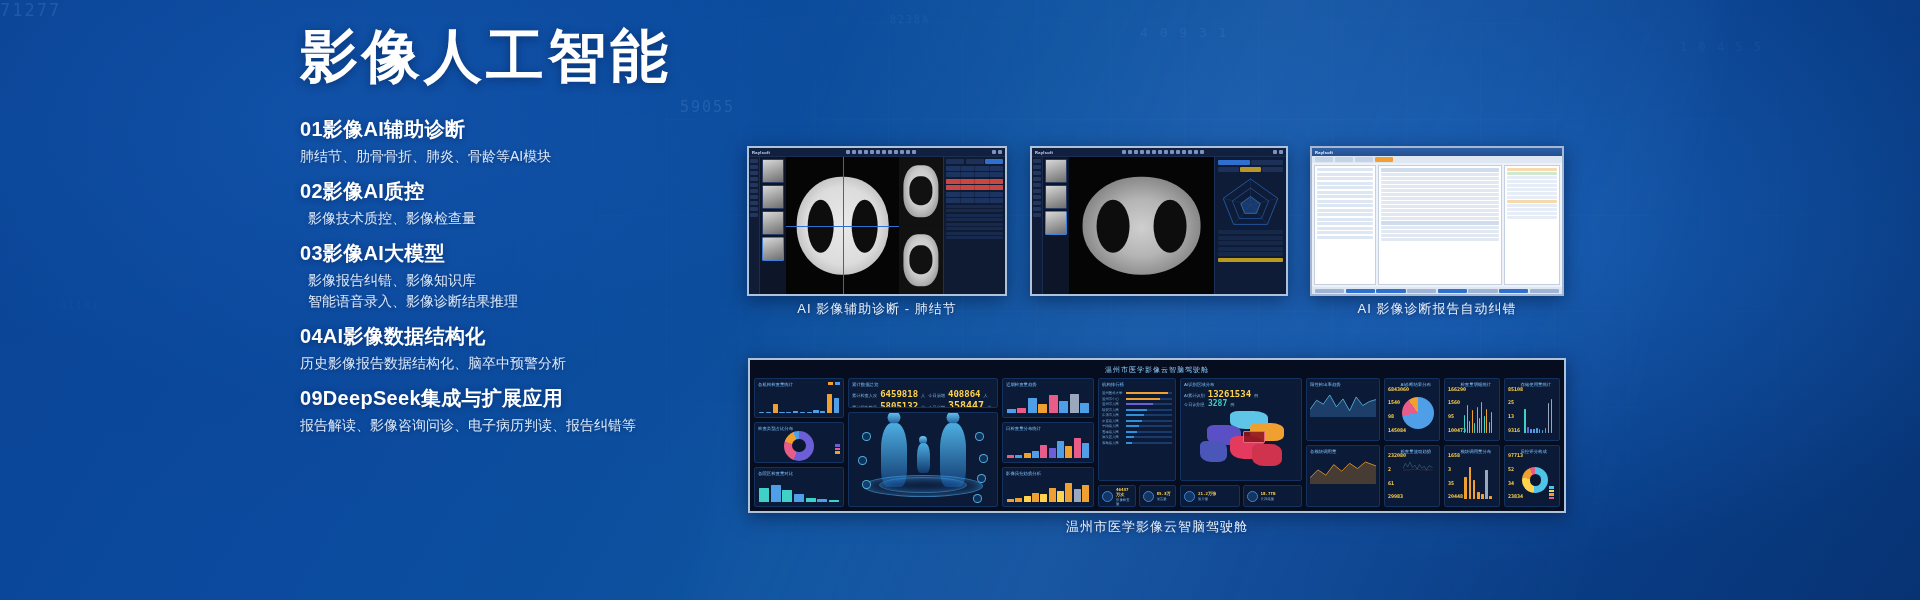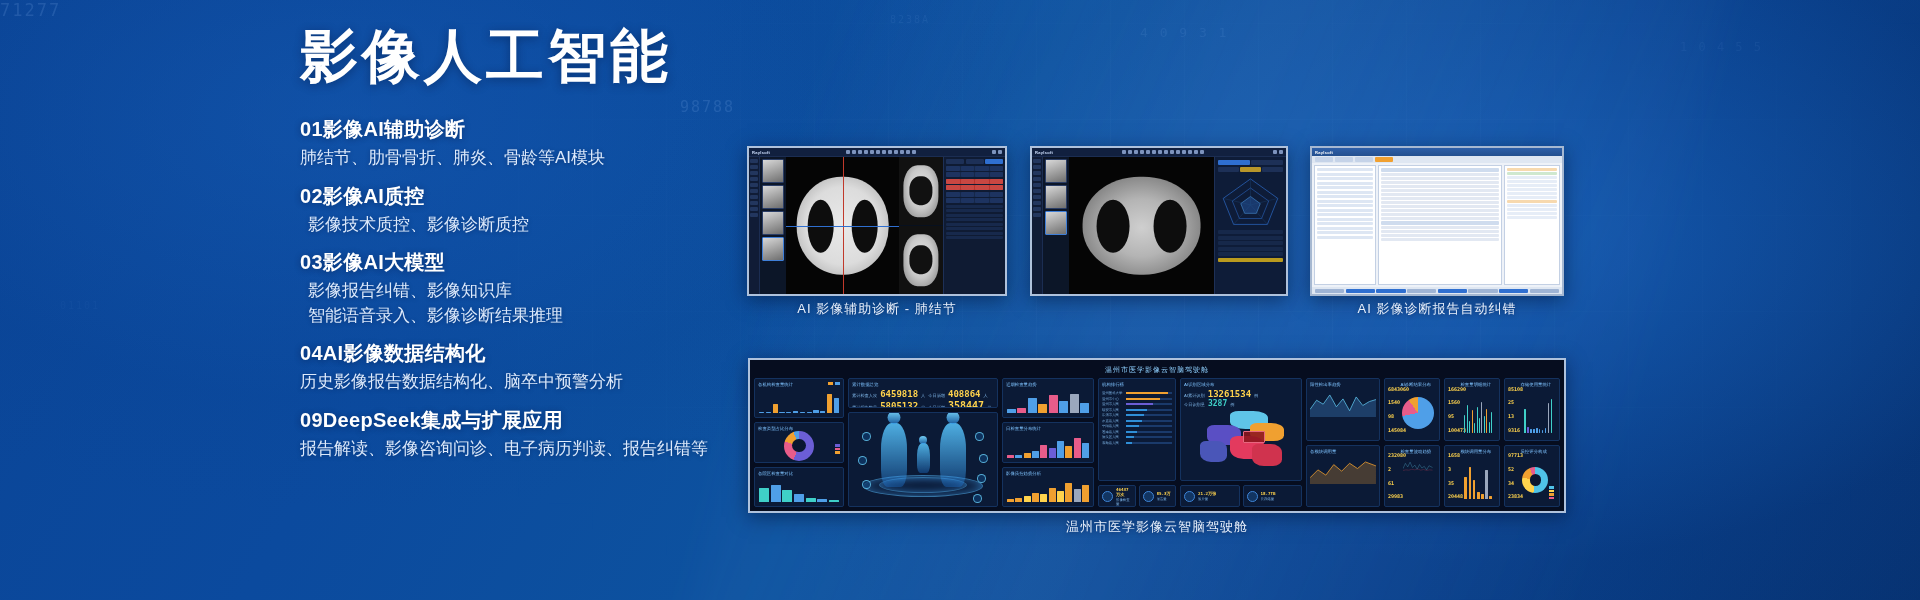--- a/index.html
+++ b/index.html
@@ -42,21 +42,21 @@
     font-size: 58px; font-weight: 700; color: #ffffff; letter-spacing: 4px;
     line-height: 1.05; text-shadow: 0 2px 10px rgba(0,20,60,0.45);
   }
   .feature-list { margin-top: 22px; }
   .feature { margin-bottom: 13px; }
   .feat-title {
     font-size: 20px; font-weight: 700; color: #ffffff; letter-spacing: 0.3px;
     line-height: 1.25; text-shadow: 0 1px 6px rgba(0,20,60,0.45);
   }
   .feat-sub {
-    font-size: 17px; color: #dce9fb; line-height: 1.45; margin-top: 4px;
+    font-size: 14px; color: #dce9fb; line-height: 1.45; margin-top: 4px;
     text-shadow: 0 1px 4px rgba(0,20,60,0.4);
   }
   .feature.indent .feat-sub { padding-left: 8px; }
 
   
   .shot { position: absolute; border: 2px solid rgba(205,225,250,0.85);
           background: #0c1730; overflow: hidden;
           box-shadow: 0 4px 18px rgba(0,15,45,0.5); }
   .caption {
     position: absolute; text-align: center; color: #e8f0fc; font-size: 13px;
@@ -202,21 +202,21 @@
 </style>
 </head>
 <body>
 
 <div id="banner">
 
   <div class="tex">
     <div class="grid-lines"></div>
     <div class="glow-sweep"></div>
     <div class="tex-digits" style="left:690px; top:2px; font-size:17px;">71277</div>
-    <div class="tex-digits" style="position:absolute; left:680px; top:98px; font-size:15px;">98788</div>
+    <div class="tex-digits" style="position:absolute; left:680px; top:98px; font-size:15px;">59055</div>
     <div class="tex-digits" style="position:absolute; left:1140px; top:25px; font-size:13px; opacity:.6;">4 0 9 3 1</div>
     <div class="tex-digits" style="position:absolute; left:890px; top:14px; font-size:10px; opacity:.5;">8238A</div>
     <div class="tex-digits" style="position:absolute; left:760px; top:210px; font-size:11px; opacity:.45;">26752</div>
     <div class="tex-digits" style="position:absolute; left:1680px; top:40px; font-size:12px; opacity:.4;">1 0 4 5 5</div>
     <div class="tex-digits" style="position:absolute; left:60px; top:300px; font-size:10px; opacity:.25;">01101</div>
   </div>
 
   <div class="left-col">
     <div class="headline">影像人工智能</div>
 
@@ -226,21 +226,21 @@
         <div class="feat-title">
           <span>01</span><span>影像AI辅助诊断</span>
         </div>
         <div class="feat-sub">肺结节、肋骨骨折、肺炎、骨龄等AI模块</div>
       </div>
 
       <div class="feature indent">
         <div class="feat-title">
           <span>02</span><span>影像AI质控</span>
         </div>
-        <div class="feat-sub">影像技术质控、影像诊断质控</div>
+        <div class="feat-sub">影像技术质控、影像检查量</div>
       </div>
 
       <div class="feature indent">
         <div class="feat-title">
           <span>03</span><span>影像AI大模型</span>
         </div>
         <div class="feat-sub" style="white-space:pre-line;">影像报告纠错、影像知识库
 智能语音录入、影像诊断结果推理</div>
       </div>
 

